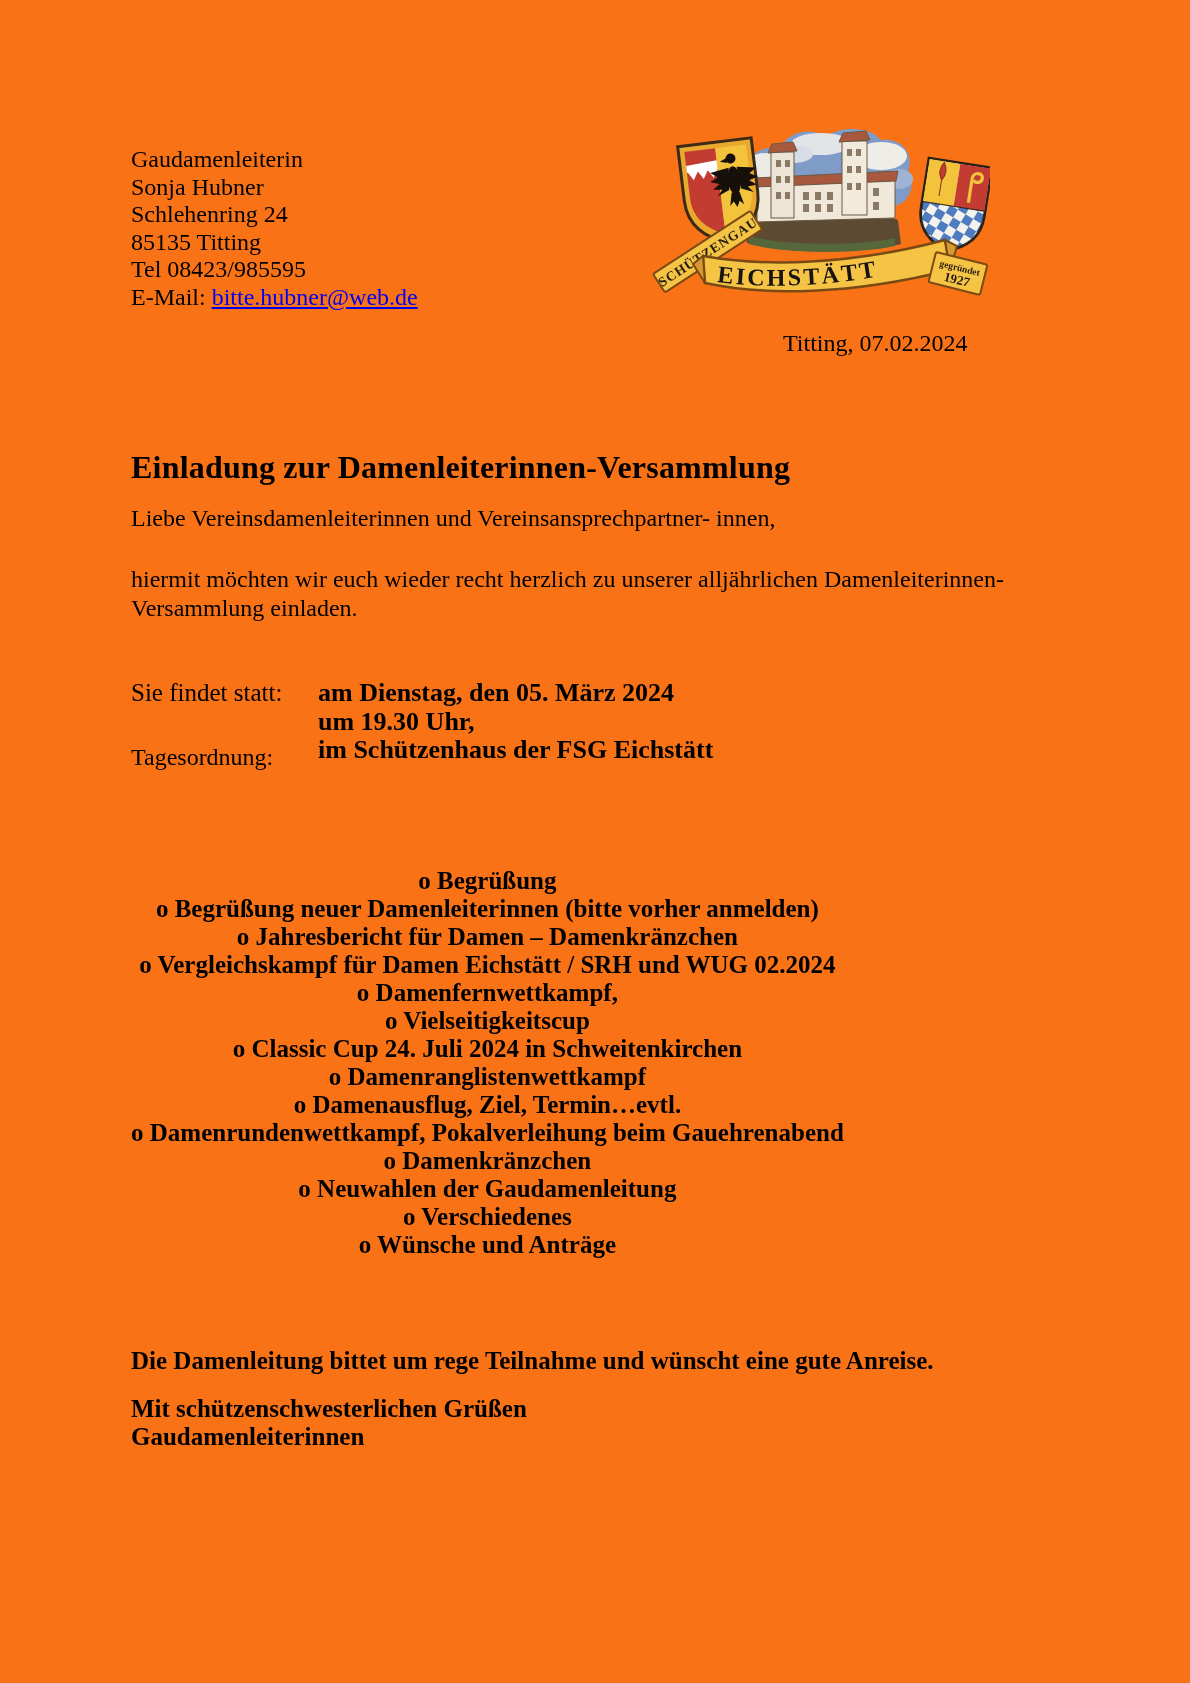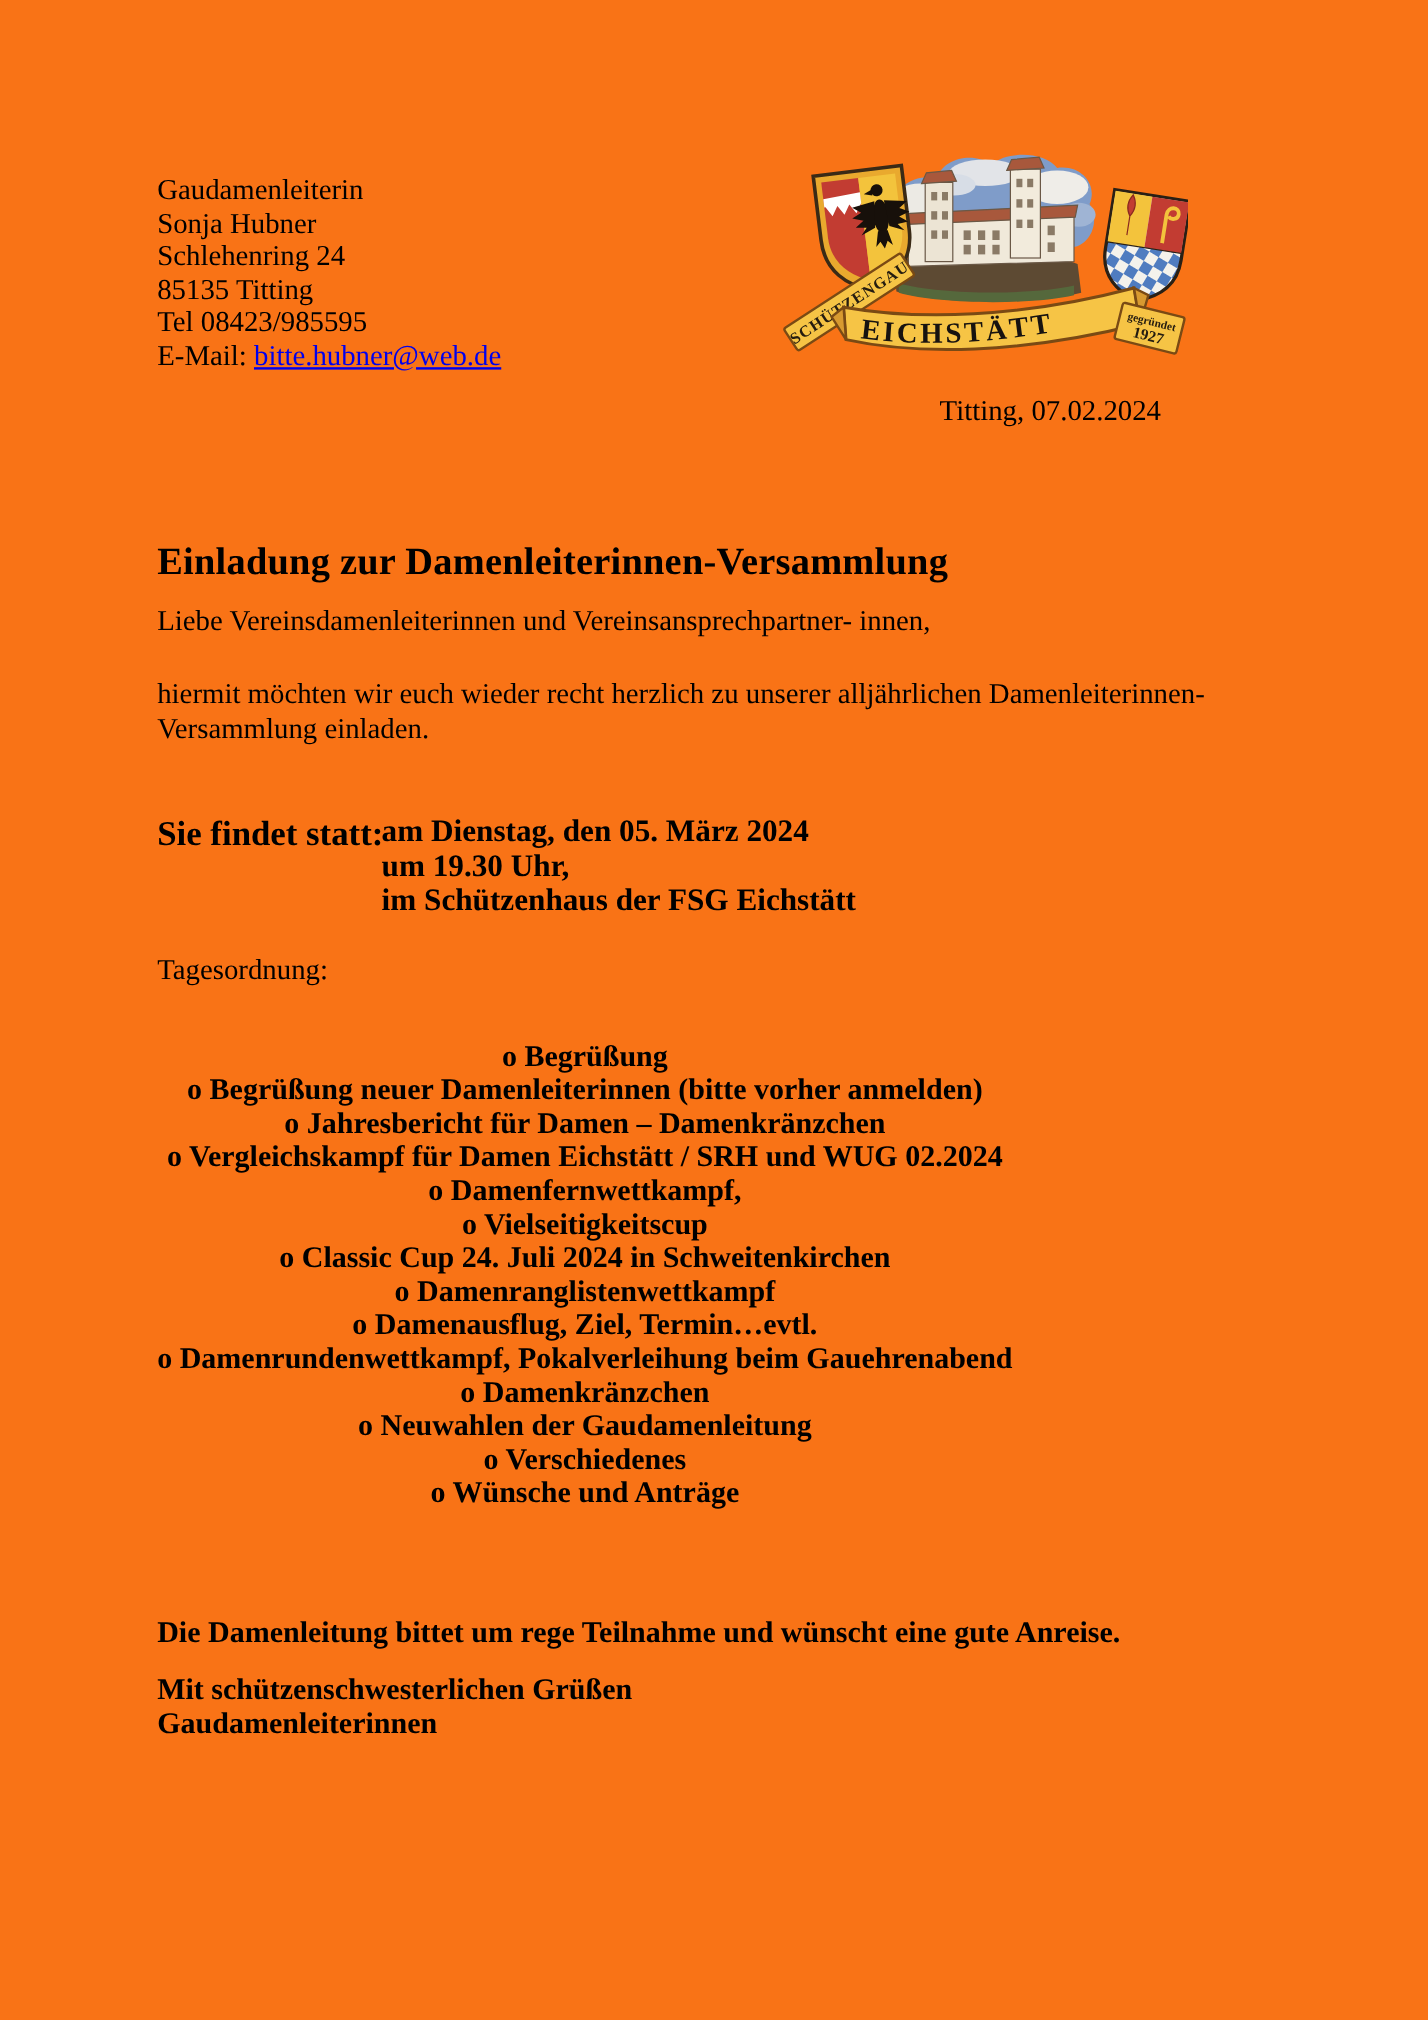--- a/index.html
+++ b/index.html
@@ -14,23 +14,23 @@
   }
   .abs{position:absolute;}
   .sender{left:131px;top:146px;font-size:24px;line-height:27.5px;}
   .sender .line{white-space:nowrap;}
   .email-link{color:#0000EE;text-decoration:underline;cursor:pointer;}
   .logo-wrap{left:645px;top:124px;width:345px;height:178px;}
   .dateline{left:783px;top:330px;font-size:24px;white-space:nowrap;}
   .title{left:131px;top:437px;font-size:32px;font-weight:bold;white-space:nowrap;letter-spacing:0.2px;margin-top:12px;}
   .greeting{left:131px;top:505px;font-size:24px;white-space:nowrap;}
   .intro{left:131px;top:565px;font-size:24px;line-height:28.5px;}
-  .event-label{left:131px;top:679px;font-size:29px;font-weight:bold;white-space:nowrap;}
+  .event-label{left:131px;top:679px;font-size:25px;font-weight:normal;white-space:nowrap;}
   .event-lines{left:318px;top:679px;font-size:26px;font-weight:bold;line-height:28.5px;}
-  .agenda-heading{left:131px;top:796px;font-size:24px;}
+  .agenda-heading{left:131px;top:744px;font-size:24px;}
   .agenda{left:131px;top:867px;font-size:25px;font-weight:bold;line-height:28px;}
   .agenda .item{white-space:nowrap;text-align:center;}
   .closing{left:131px;top:1347px;font-size:25px;font-weight:bold;white-space:nowrap;}
   .signature{left:131px;top:1395px;font-size:25px;font-weight:bold;line-height:28px;}
   .nowrap{white-space:nowrap;}
 </style>
 </head>
 <body>
 
 <div class="page">

